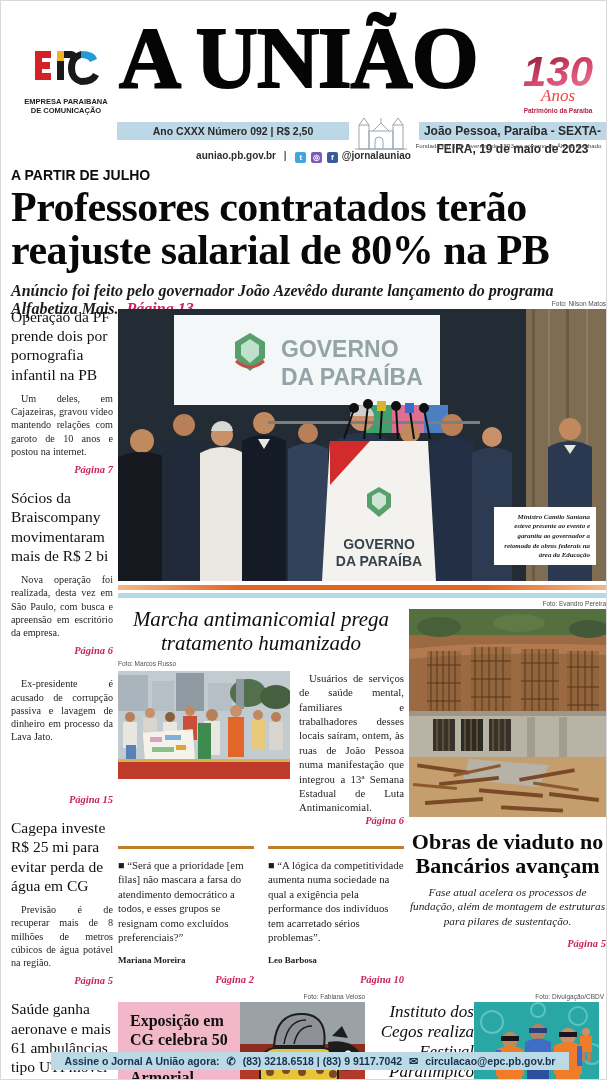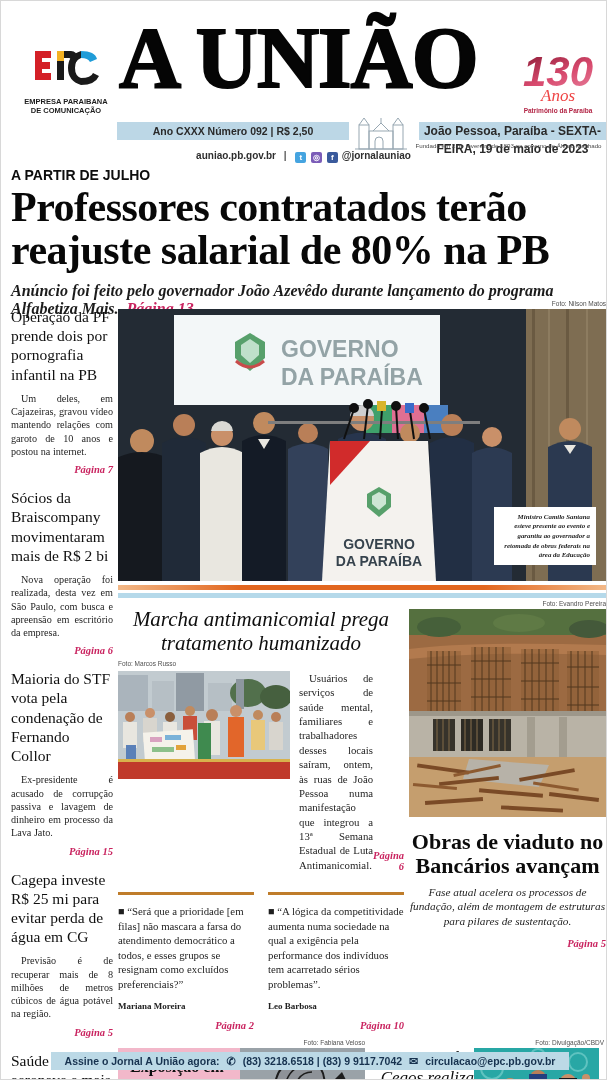--- a/index.html
+++ b/index.html
@@ -47,21 +47,21 @@
   .rule-blue { height:5px; margin-top:3px; background:#b5d9ea; }
 
   .mid { display:flex; margin-top:2px; }
   .marcha-col { width:286px; }
   .viaduto-col { width:197px; margin-left:5px; }
 
   .marcha-head { margin-top:8px; font-size:21px; font-style:italic; text-align:center; line-height:1.12; color:#0e0e0e; }
   .marcha-credit { margin-top:5px; text-align:left; }
   .marcha-row { display:flex; margin-top:2px; }
   .marcha-photo { flex:0 0 172px; }
-  .marcha-text { flex:1; padding-left:9px; display:flex; flex-direction:row; }
+  .marcha-text { flex:1; padding-left:9px; display:flex; flex-direction:column; }
   .marcha-body { font-size:10.8px; line-height:1.33; text-align:justify; text-indent:10px; color:#1e1e1e; }
   .marcha-text .pageref { margin-top:auto; font-size:10.5px; text-align:right; }
 
   .quotes { display:flex; gap:14px; margin-top:20px; }
   .quote { width:136px; border-top:3px solid #bf7c2a; padding-top:9px; display:flex; flex-direction:column; min-height:128px; }
   .quote-text { font-size:10.8px; line-height:1.35; color:#1e1e1e; }
   .quote-author { margin-top:auto; padding-top:10px; text-align:left; font-size:9px; font-weight:bold; color:#222; }
   .quote .pageref { margin-top:9px; font-size:10.5px; text-align:right; }
 
   .viaduto-head { margin-top:9px; font-size:22px; font-weight:bold; text-align:center; line-height:1.08; color:#0b0b0b; }
@@ -156,21 +156,20 @@
       <div class="story-title">Operação da PF prende dois por pornografia infantil na PB</div>
       <div class="story-body">Um deles, em Cajazeiras, gravou vídeo mantendo relações com garoto de 10 anos e postou na internet.</div>
       <div class="pageref">Página 7</div>
     </div>
     <div class="story">
       <div class="story-title">Sócios da Braiscompany movimentaram mais de R$ 2 bi</div>
       <div class="story-body">Nova operação foi realizada, desta vez em São Paulo, com busca e apreensão em escritório da empresa.</div>
       <div class="pageref">Página 6</div>
     </div>
     <div class="story">
-      <div class="story-title">Maioria do STF vota pela condenação de Fernando Collor</div>
       <div class="story-body">Ex-presidente é acusado de corrupção passiva e lavagem de dinheiro em processo da Lava Jato.</div>
       <div class="pageref">Página 15</div>
     </div>
     <div class="story">
       <div class="story-title">Cagepa investe R$ 25 mi para evitar perda de água em CG</div>
       <div class="story-body">Previsão é de recuperar mais de 8 milhões de metros cúbicos de água potável na região.</div>
       <div class="pageref">Página 5</div>
     </div>
     <div class="story">
       <div class="story-title">Saúde ganha aeronave e mais 61 ambulâncias tipo UTI móvel</div>

